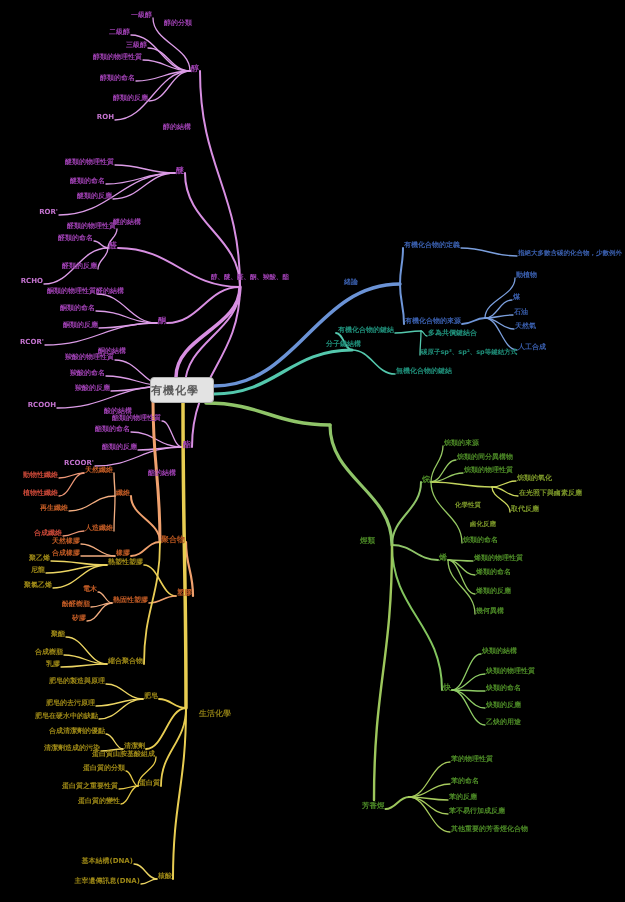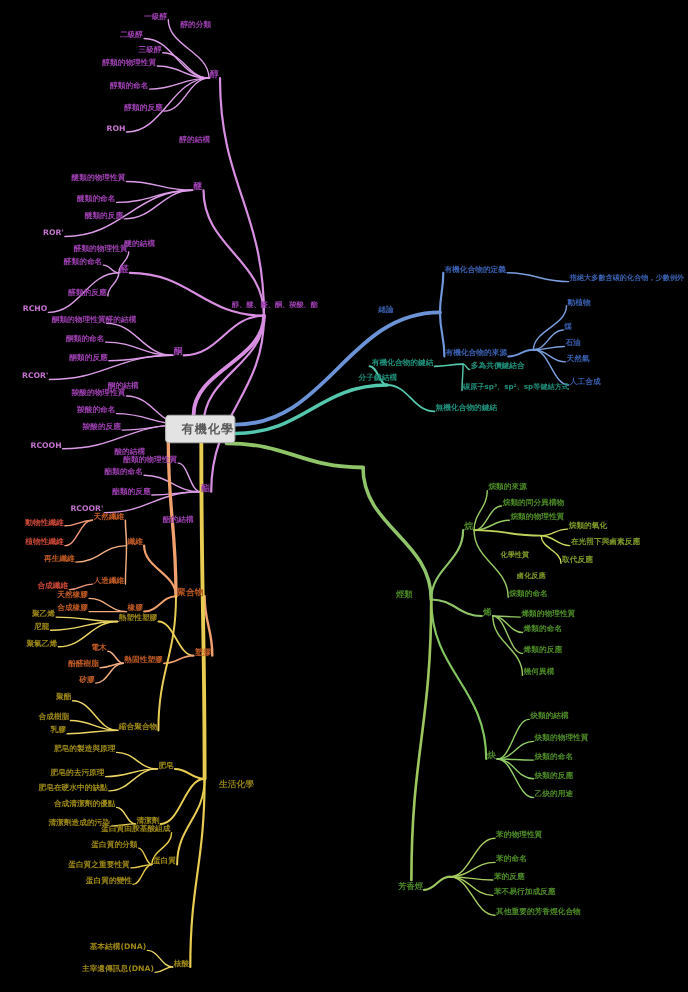--- a/index.html
+++ b/index.html
@@ -1,21 +1,21 @@
 <!DOCTYPE html>
 <html><head>
 <meta charset="utf-8">
 <title></title>
 <style>
   html,body{margin:0;padding:0;background:#000;width:625px;height:902px;overflow:hidden;}
   body{font-family:"DejaVu Sans",sans-serif;position:relative;}
   #stage{position:relative;width:625px;height:902px;}
   svg{position:absolute;left:0;top:0;}
   #center-node{
-    position:absolute;display:flex;align-items:center;justify-content:flex-end;
+    position:absolute;display:flex;align-items:center;justify-content:flex-start;
     border-radius:4px;box-sizing:border-box;cursor:pointer;
     font-weight:700;letter-spacing:1px;
   }
   text{font-family:"DejaVu Sans",sans-serif;cursor:pointer;}
   path{fill:none;stroke-linecap:round;}
 </style>
 </head>
 <body>
 
 <div id="stage">

